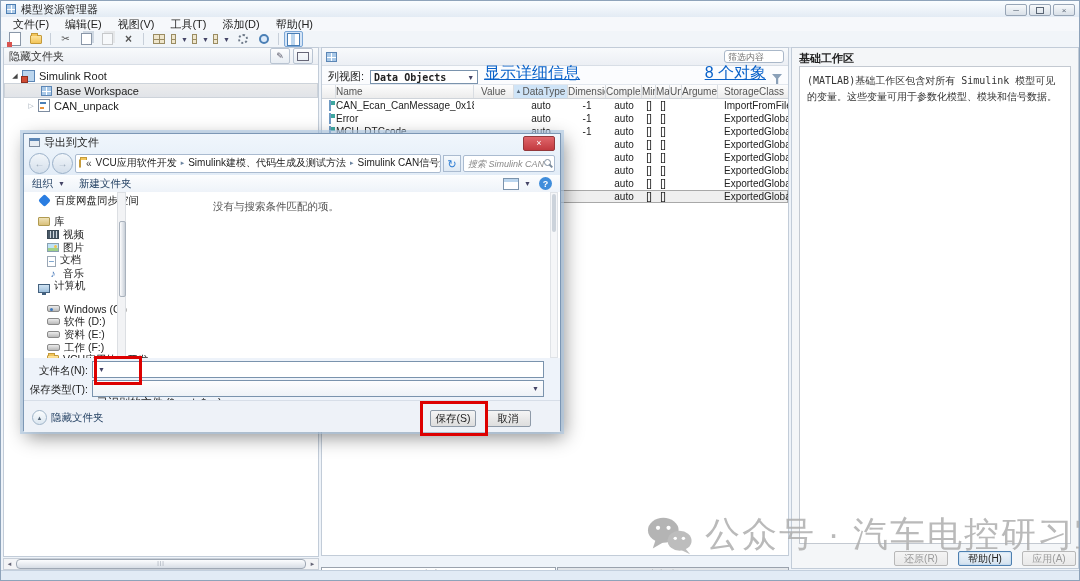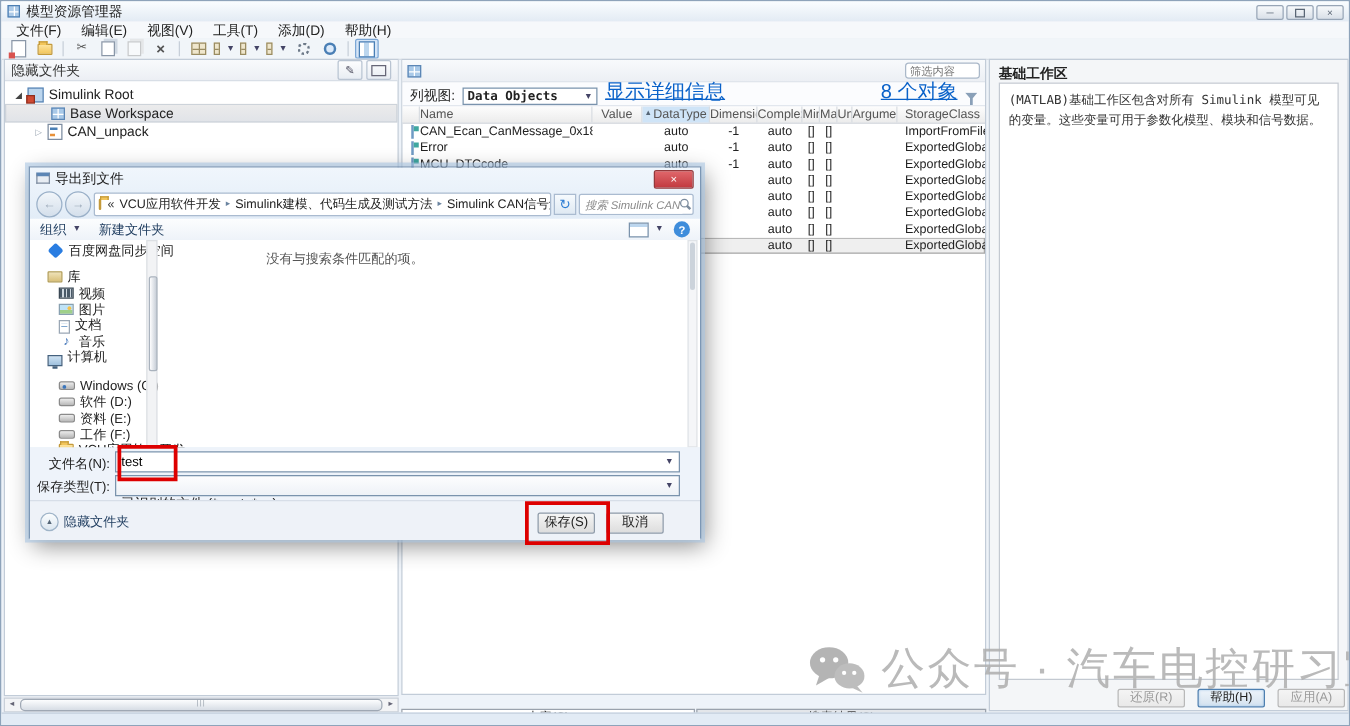--- a/index.html
+++ b/index.html
@@ -522,21 +522,20 @@
         </div>
       <div class="empty-msg">没有与搜索条件匹配的项。</div>
       <div class="list-scroll">
           <div class="list-thumb"></div>
         </div>
     </div>
 
     <div class="xd-lower">
       <div class="f-label" style="left:2px;top:6px;">文件名(N):</div>
       <div class="f-field" style="top:3px;">
-        <input value="test" style="">
         <span class="carr">▼</span>
       </div>
       <div class="f-label" style="left:2px;top:25px;">保存类型(T):</div>
       <div class="f-field" style="top:22px;background:linear-gradient(#fdfdfe,#eef2f7);">
         <span style="flex:1;font-size:11px;padding:0 4px;margin-top:27px;">已识别的文件 (*.mat, *.m)</span>
         <span class="carr">▼</span>
       </div>
     </div>
 
     <div class="xd-bottom">

